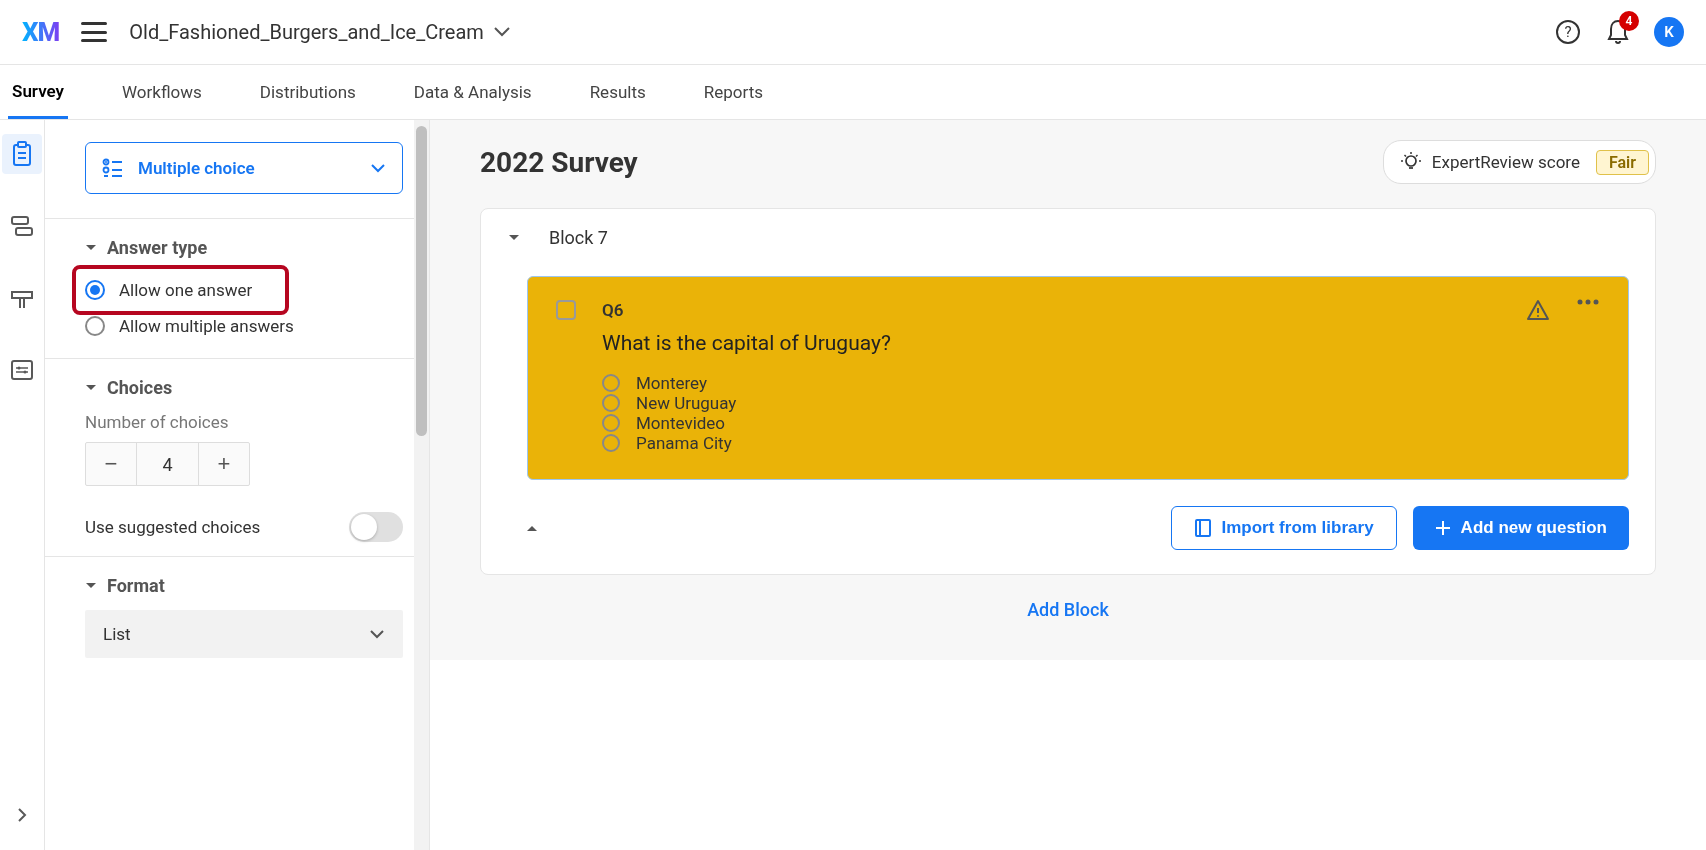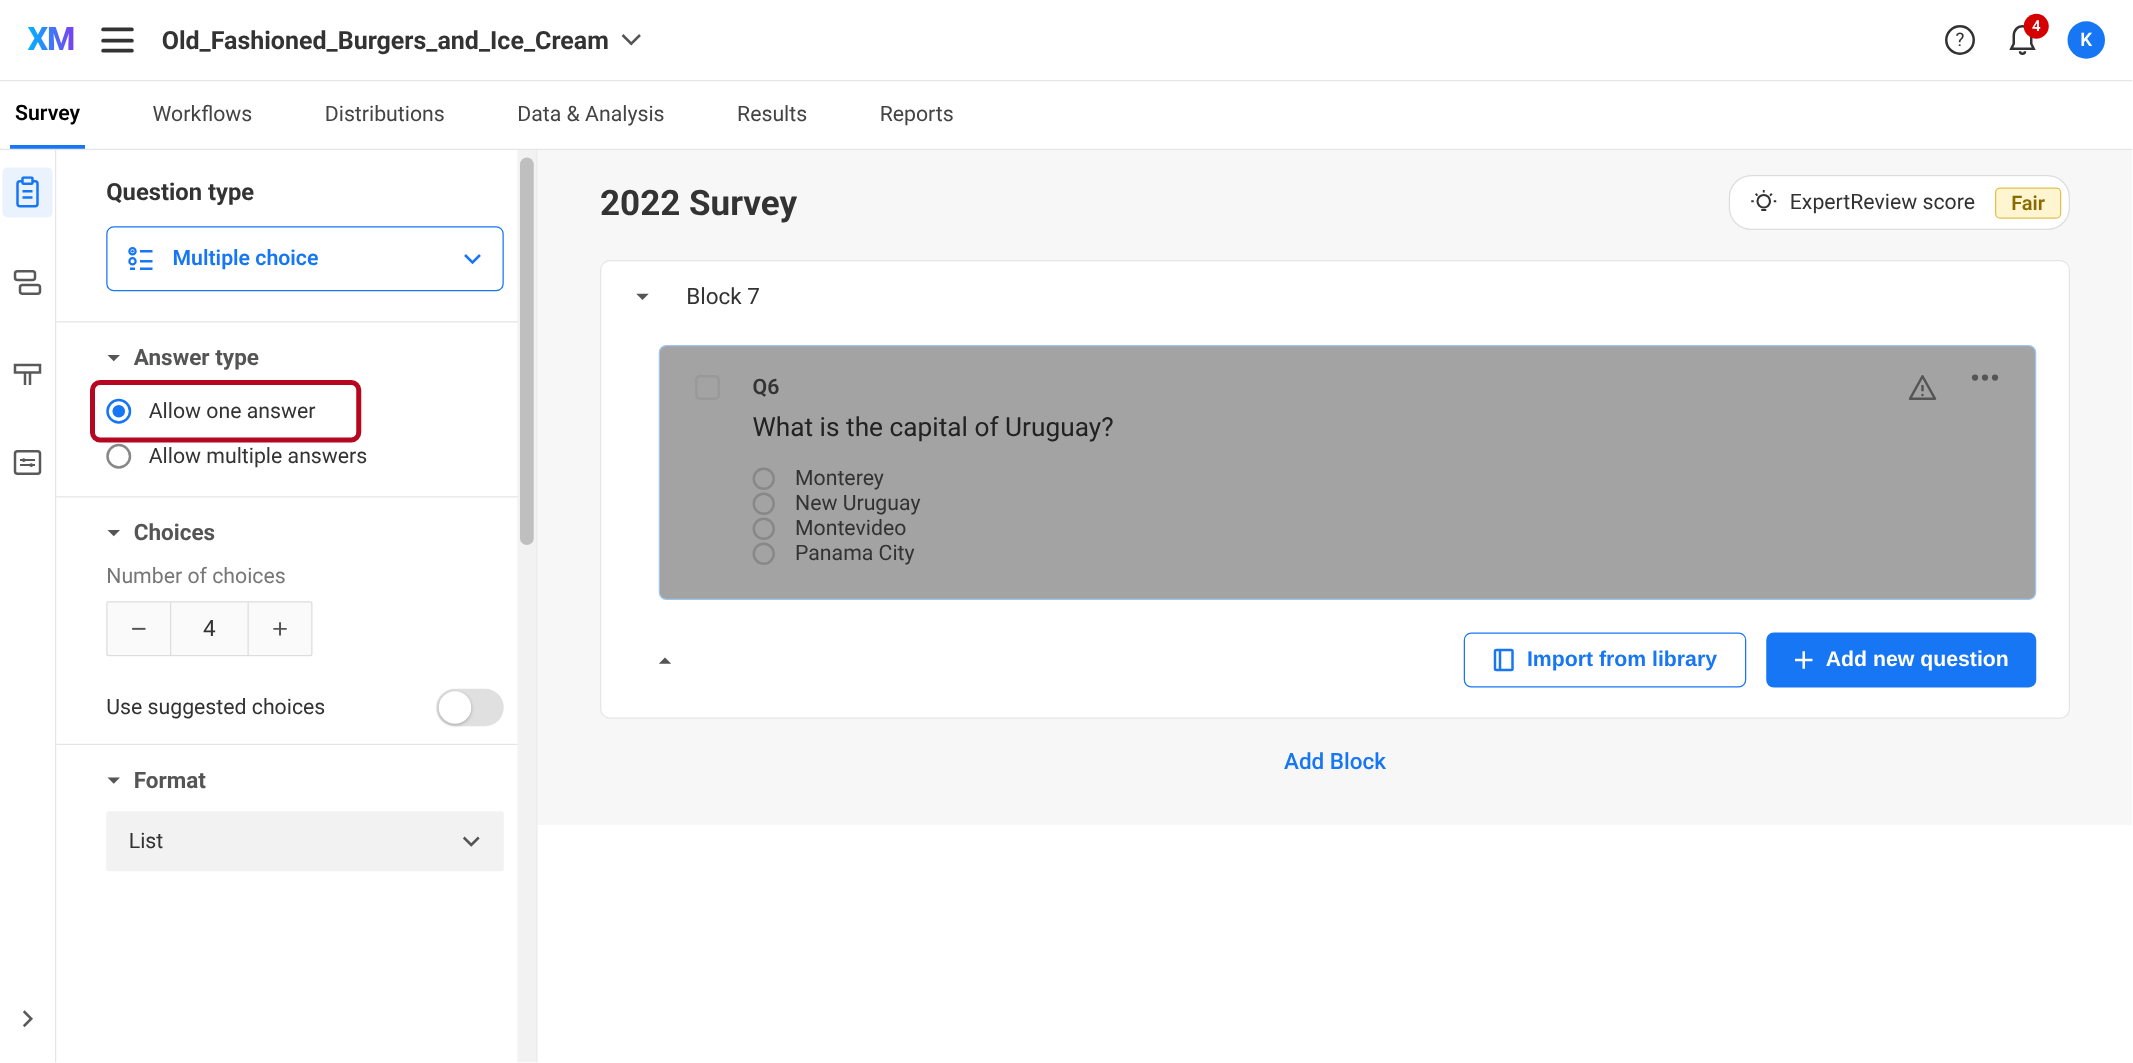--- a/index.html
+++ b/index.html
@@ -4,21 +4,21 @@
 <style>
   * { box-sizing: border-box; margin: 0; padding: 0; }
   body { font-family: -apple-system, BlinkMacSystemFont, "Segoe UI", Roboto, sans-serif; font-size: 15px; color: #333; background: #fff; overflow: hidden; }
   .root { width: 1706px; height: 850px; display: flex; flex-direction: column; }
   
   
   .topbar { height: 65px; display: flex; align-items: center; padding: 0 22px; border-bottom: 1px solid #e5e5e5; gap: 22px; }
   .logo { font-size: 26px; font-weight: 800; background: linear-gradient(90deg,#00b4ff,#7b3ff2); -webkit-background-clip: text; background-clip: text; color: transparent; letter-spacing: -1px;}
   .hamburger { width: 26px; height: 20px; display: flex; flex-direction: column; justify-content: space-between; cursor: pointer; }
   .hamburger div { height: 3px; background: #333; border-radius: 2px; }
-  .proj { display: flex; align-items: center; gap: 10px; font-size: 20px; color: #333; cursor: pointer; font-weight: bold; }
+  .proj { display: flex; align-items: center; gap: 10px; font-size: 20px; color: #333; cursor: pointer; }
   .spacer { flex: 1; }
   .topicon { width: 28px; height: 28px; display: flex; align-items: center; justify-content: center; color: #333; cursor: pointer; font-size: 22px; position: relative; }
   .bell-badge { position: absolute; top: -7px; right: -7px; background: #d50000; color: #fff; font-size: 12px; border-radius: 50%; width: 20px; height: 20px; display: flex; align-items: center; justify-content: center; font-weight: 600;}
   .avatar { width: 30px; height: 30px; border-radius: 50%; background: #1676f3; color: #fff; display: flex; align-items: center; justify-content: center; font-weight: 600; font-size: 15px;}
   
   
   .maintabs { height: 55px; display: flex; align-items: center; padding: 0 8px; border-bottom: 1px solid #e5e5e5; gap: 50px; font-size: 17px;}
   .maintab { padding: 0 4px; height: 54px; display: flex; align-items: center; color: #444; cursor: pointer; }
   .maintab.active { color: #000; font-weight: 600; border-bottom: 3px solid #1676f3; }
   
@@ -64,21 +64,21 @@
   .btn-outline { height: 44px; border: 1.5px solid #1676f3; color: #1676f3; background: #fff; border-radius: 6px; padding: 0 22px; font-weight: 600; font-size: 17px; cursor: pointer; display: flex; align-items: center; gap: 10px;}
   .btn-primary { height: 44px; background: #1676f3; color: #fff; border: none; border-radius: 6px; padding: 0 22px; font-weight: 600; font-size: 17px; cursor: pointer; display: flex; align-items: center; gap: 10px;}
   .graybg { background: #f7f7f7; padding: 20px 50px 40px; }
   .surveyhead { display: flex; align-items: center; justify-content: space-between; margin-bottom: 24px;}
   .surveyhead h1 { font-size: 28px; font-weight: 700;}
   .expertbox { display: flex; align-items: center; border: 1px solid #ddd; border-radius: 18px; height: 44px; background: #fff;}
   .expertbox .lab { padding: 0 16px; display: flex; align-items: center; gap: 10px; font-size: 17px;}
   .expertbox .score { background: #fff5d1; border: 1px solid #e0c14a; color: #8a6b00; font-weight: 600; padding: 2px 12px; margin-right: 6px; border-radius: 4px; font-size: 16px;}
   .block { background: #fff; border: 1px solid #e5e5e5; border-radius: 8px; padding: 18px 26px 24px; }
   .blockhead { display: flex; align-items: center; gap: 28px; font-size: 18px; margin-bottom: 20px; color: #333;}
-  .qcard { border: 1.5px solid #9cc6f0; border-radius: 6px; padding: 22px 28px 26px 28px; background: #a3a3a3; margin-left: 20px; margin-top: 28px;}
+  .qcard { border: 1.5px solid #9cc6f0; border-radius: 6px; padding: 22px 28px 26px 28px; background: #eab308; margin-left: 20px; margin-top: 28px;}
   .qcardtop { display: flex; align-items: center; gap: 26px; margin-bottom: 10px;}
   .qcardtop .chk { width: 20px; height: 20px; border: 2px solid #999; border-radius: 4px;}
   .qcardtop .qcode { font-size: 17px; font-weight: 600;}
   .qcardtop .ricon { margin-left: auto; display: flex; gap: 26px; color: #555;}
   .qtext { font-size: 21px; margin: 8px 0 18px 46px; color: #222;}
   .qopts { margin-left: 46px; display: flex; flex-direction: column; }
   .qopt { display: flex; align-items: center; gap: 16px; font-size: 17px;}
   .qopt .rad { width: 18px; height: 18px; border: 2px solid #888; border-radius: 50%;}
   .blockfoot { display: flex; align-items: center; justify-content: flex-end; gap: 16px; margin-top: 26px;}
   .blockfoot .caret { margin-right: auto; margin-left: 18px; cursor: pointer;}
@@ -167,21 +167,20 @@
         <svg width="12" height="18" viewBox="0 0 12 18">
             <path d="M3 3 L9 9 L3 15" stroke="#595959" stroke-width="2" fill="none"></path>
           </svg>
       </div>
     </div>
 
     <div class="editpanel">
       <div class="scrolltrack">
           <div class="scrollthumb"></div>
         </div>
-      <h2>Question type</h2>
       <div class="qtype-sel">
         <svg class="ic" width="22" height="20" viewBox="0 0 22 20">
             <circle cx="4" cy="4" r="2.5" stroke="#1676f3" stroke-width="1.8" fill="none"></circle>
             <circle cx="4" cy="4" r="1" fill="#1676f3"></circle>
             <line x1="10" y1="4" x2="20" y2="4" stroke="#1676f3" stroke-width="2"></line>
             <circle cx="4" cy="12" r="2.5" stroke="#1676f3" stroke-width="1.8" fill="none"></circle>
             <line x1="10" y1="12" x2="20" y2="12" stroke="#1676f3" stroke-width="2"></line>
             <line x1="2" y1="18" x2="6" y2="18" stroke="#1676f3" stroke-width="2"></line>
             <line x1="10" y1="18" x2="20" y2="18" stroke="#1676f3" stroke-width="2"></line>
           </svg>

